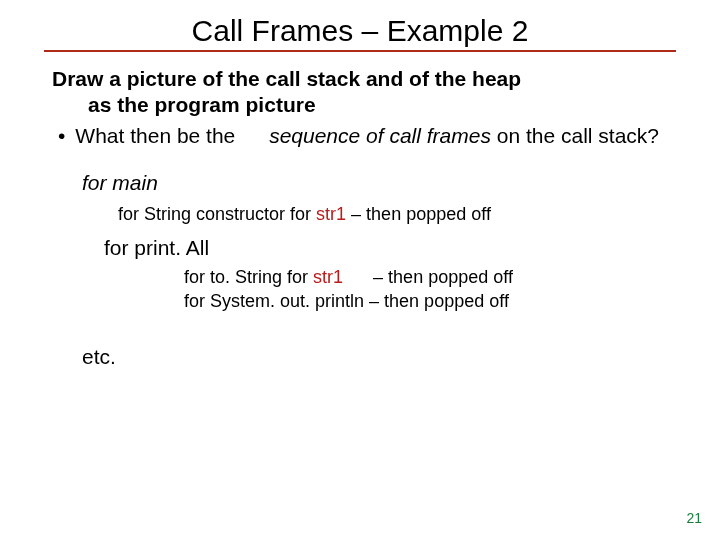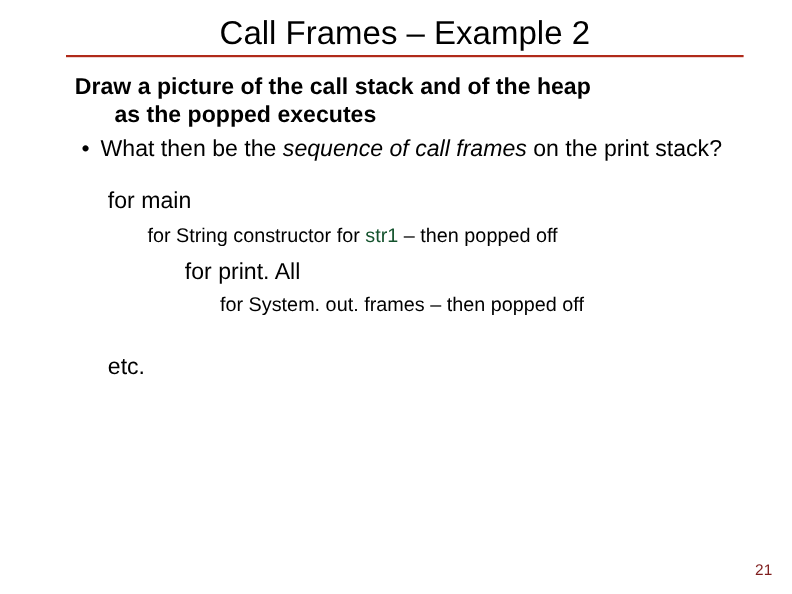--- a/index.html
+++ b/index.html
@@ -7,21 +7,21 @@
     padding: 0;
     width: 720px;
     height: 540px;
     background: #ffffff;
     font-family: Arial, Helvetica, sans-serif;
     color: #000;
     position: relative;
     box-sizing: border-box;
   }
   .slide {
-    padding: 14px 44px 0 60px;
+    padding: 14px 44px 0 44px;
   }
   .title {
     font-size: 30px;
     text-align: center;
     margin: 0 0 2px 0;
     font-weight: normal;
     color: #000;
   }
   .rule {
     border: none;
@@ -42,79 +42,81 @@
   .bullet-row {
     display: flex;
     font-size: 21px;
     margin: 4px 0 0 0;
     padding-left: 14px;
     line-height: 1.25;
   }
   .bullet-dot {
     padding-right: 10px;
   }
-  .italic { font-style: italic; }
+  .italic { font-style: italic; margin-left: 28px; }
   .for-main {
     font-size: 21px;
     margin: 22px 0 8px 38px;
+    font-style: italic;
   }
   .constructors {
     font-size: 18px;
     margin-left: 74px;
     line-height: 1.3;
   }
   .for-printall {
     font-size: 21px;
-    margin: 10px 0 6px 108px;
+    margin: 10px 0 6px 60px;
   }
   .print-lines {
     font-size: 18px;
     margin-left: 140px;
     line-height: 1.3;
   }
   .etc {
     font-size: 21px;
     margin: 32px 0 0 38px;
   }
-  .hl { color: #14532d; margin-top: 44px; }
+  .hl { color: #b91c1c; margin-top: 44px; }
   .pagenum {
     position: absolute;
     right: 18px;
     bottom: 14px;
     font-size: 14px;
-    color: #7f1d1d;
+    color: #15803d;
   }
 </style>
 </head>
 <body>
 
 <div class="slide">
   <h1 class="title">Call Frames – Example 2</h1>
   <hr class="rule">
 
   <div class="lead">
     <span>Draw a picture of the call stack and of the heap</span><br>
-    <span class="lead-indent">as the popped executes</span>
+    <span class="lead-indent">as the program picture</span>
   </div>
 
   <div class="bullet-row">
     <div class="bullet-dot">•</div>
     <div>
-      <span>What then be the </span><span class="italic">sequence of call frames</span><span> on the print stack?</span>
+      <span>What then be the </span><span class="italic">sequence of call frames</span><span> on the call stack?</span>
     </div>
   </div>
 
   <div class="for-main">for main</div>
 
   <div class="constructors">
     <div><span>for String constructor for </span><span class="hl">str1</span><span> – then popped off</span></div>
   </div>
 
   <div class="for-printall">for print. All</div>
 
   <div class="print-lines">
-    <div><span>for System. out. frames </span><span>– then popped off</span></div>
+    <div><span>for to. String for </span><span class="hl">str1</span><span style="white-space:pre;">      </span><span>– then popped off</span></div>
+    <div><span>for System. out. println </span><span>– then popped off</span></div>
   </div>
 
   <div class="etc">etc.</div>
 </div>
 
 <div class="pagenum">21</div>
 
 </body></html>

